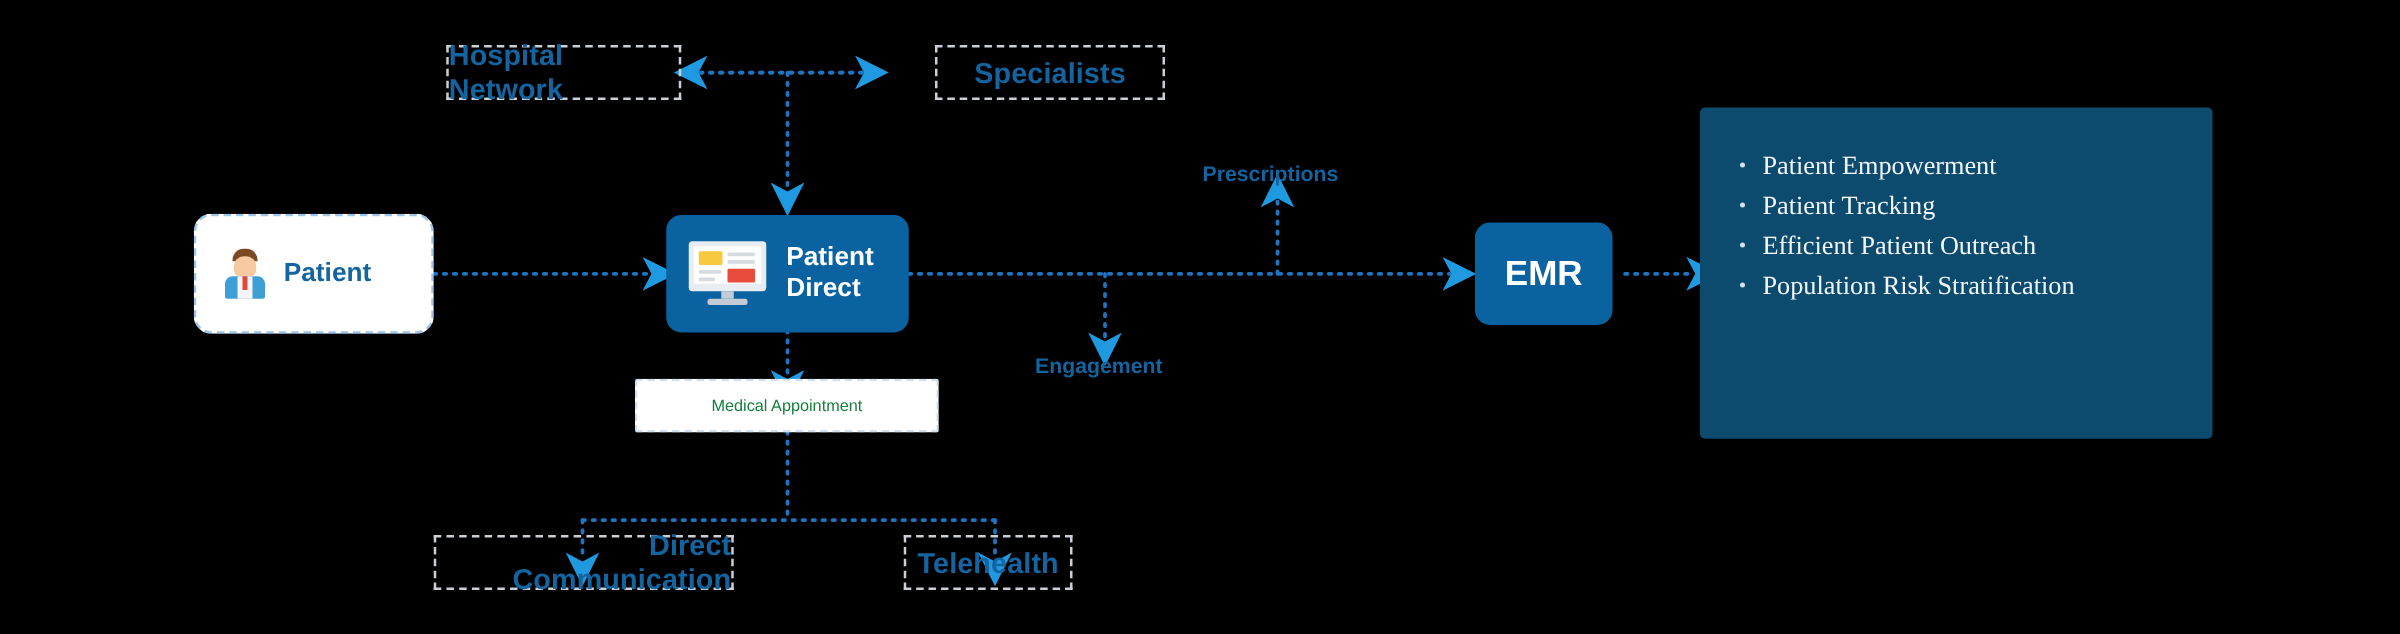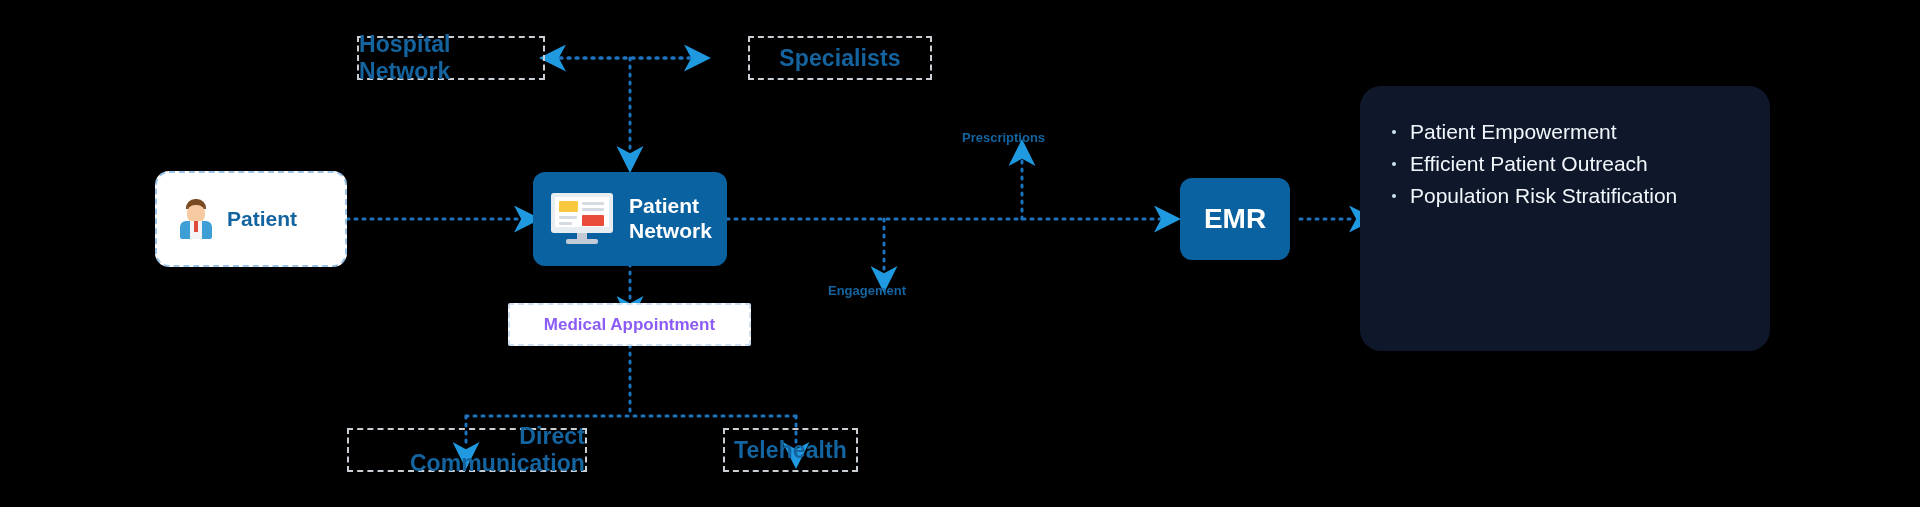--- a/index.html
+++ b/index.html
@@ -19,52 +19,53 @@
   }
   
   .whitecard{
     background:#ffffff;
     border:2px dashed #9ec5e8;
     border-radius:14px;
   }
   .whitebox{
     background:#ffffff;
     border:2px dashed #cfe0f0;
-    color:#8b5cf6;
-    font-weight:bold;
-    font-size:17px;
+    color:#15803d;
+    font-weight:normal;
+    font-size:13px;
   }
   
   .bluebox{
     background:#0b62a0;
     border-radius:12px;
     color:#ffffff;
   }
   .patient-label{color:#1464a0;font-weight:bold;font-size:21px;}
   .portal-label{color:#ffffff;font-weight:bold;font-size:21px;line-height:1.18;text-align:left;}
   .emr-label{color:#ffffff;font-weight:bold;font-size:28px;}
 
   .panel{
     position:absolute;
-    background:#0f172a;
-    border-radius:21px;
+    background:#0c4a6e;
+    border-radius:4px;
     box-sizing:border-box;
+    font-family:Liberation Serif, serif;
   }
   .panel ul{list-style:none;margin:0;padding:0;}
   .panel li{
     color:#f2f7fb;font-size:21px;line-height:32px;
     position:relative;padding-left:26px;white-space:pre;
   }
   .panel li.bullet::before{
     content:"";position:absolute;left:8px;top:14px;
     width:4px;height:4px;border-radius:50%;background:#cfe3f1;
   }
 
   .edgelabel{
-    position:absolute;color:#1464a0;font-weight:bold;font-size:13px;white-space:nowrap;
+    position:absolute;color:#1464a0;font-weight:bold;font-size:17px;white-space:nowrap;
   }
 
   svg.wires{position:absolute;left:0;top:0;width:1920px;height:507px;pointer-events:none;}
 
   
   .avatar{position:relative;width:34px;height:40px;}
   .av-hair{position:absolute;left:7px;top:0;width:20px;height:10px;background:#7a4a22;border-radius:9px 9px 0 0;}
   .av-face{position:absolute;left:8px;top:6px;width:18px;height:18px;background:#f6c9a0;border-radius:8px;}
   .av-body{position:absolute;left:1px;top:22px;width:32px;height:18px;background:#3e9fd6;border-radius:6px 6px 2px 2px;}
   .av-shirt{position:absolute;left:11px;top:22px;width:12px;height:18px;background:#f2f4f6;}
@@ -143,21 +144,21 @@
       <span class="bar" style="left:31px;top:9px;width:22px;"></span>
       <span class="bar" style="left:31px;top:15px;width:22px;"></span>
       <span class="bar" style="left:8px;top:23px;width:18px;"></span>
       <span class="bar" style="left:8px;top:29px;width:13px;"></span>
       <span style="position:absolute;left:31px;top:22px;width:22px;height:11px;background:#ea4c3b;border-radius:1px;"></span>
       <span class="mo-neck"></span>
         <span class="mo-base"></span>
     </span>
     <span class="portal-label">
       <span>Patient</span><br>
-      <span>Network</span>
+      <span>Direct</span>
     </span>
   </div>
 
   <div class="edgelabel" style="left:962px;top:130px;">Prescriptions</div>
   <div class="edgelabel" style="left:828px;top:283px;">Engagement</div>
 
   <div class="node whitebox" style="left:508px;top:303px;width:243px;height:43px;border-radius:2px;">
     <span>Medical Appointment</span>
   </div>
 
@@ -169,18 +170,19 @@
     <span class="emr-label">EMR</span>
   </div>
 
   <div class="node dashbox" style="left:723px;top:428px;width:135px;height:44px;">
     <span>Telehealth</span>
   </div>
 
   <div class="panel" style="left:1360px;top:86px;width:410px;height:265px;padding:30px 0 0 24px;">
     <ul>
       <li class="bullet">Patient Empowerment</li>
+      <li class="bullet">Patient Tracking</li>
       <li class="bullet">Efficient Patient Outreach</li>
       <li class="bullet">Population Risk Stratification</li>
     </ul>
   </div>
 
 </div>
 
 </body></html>

